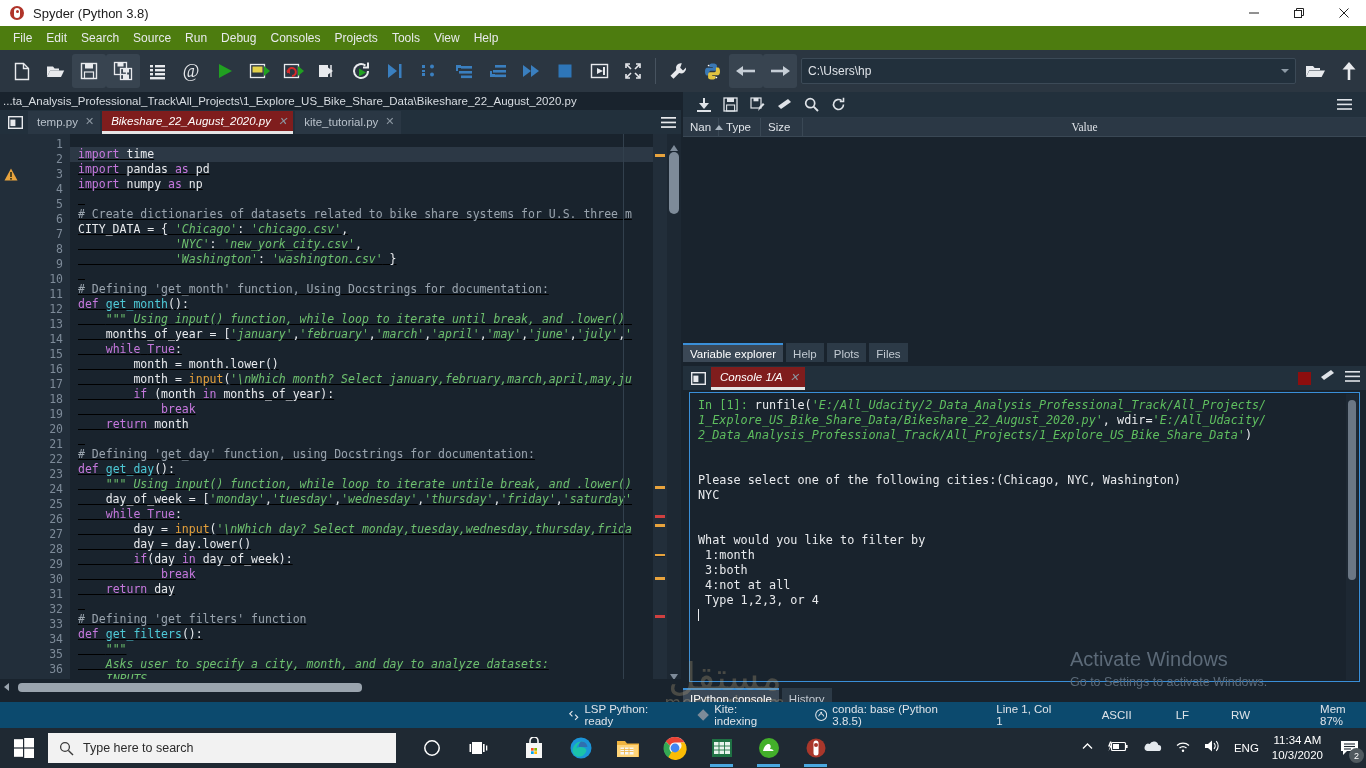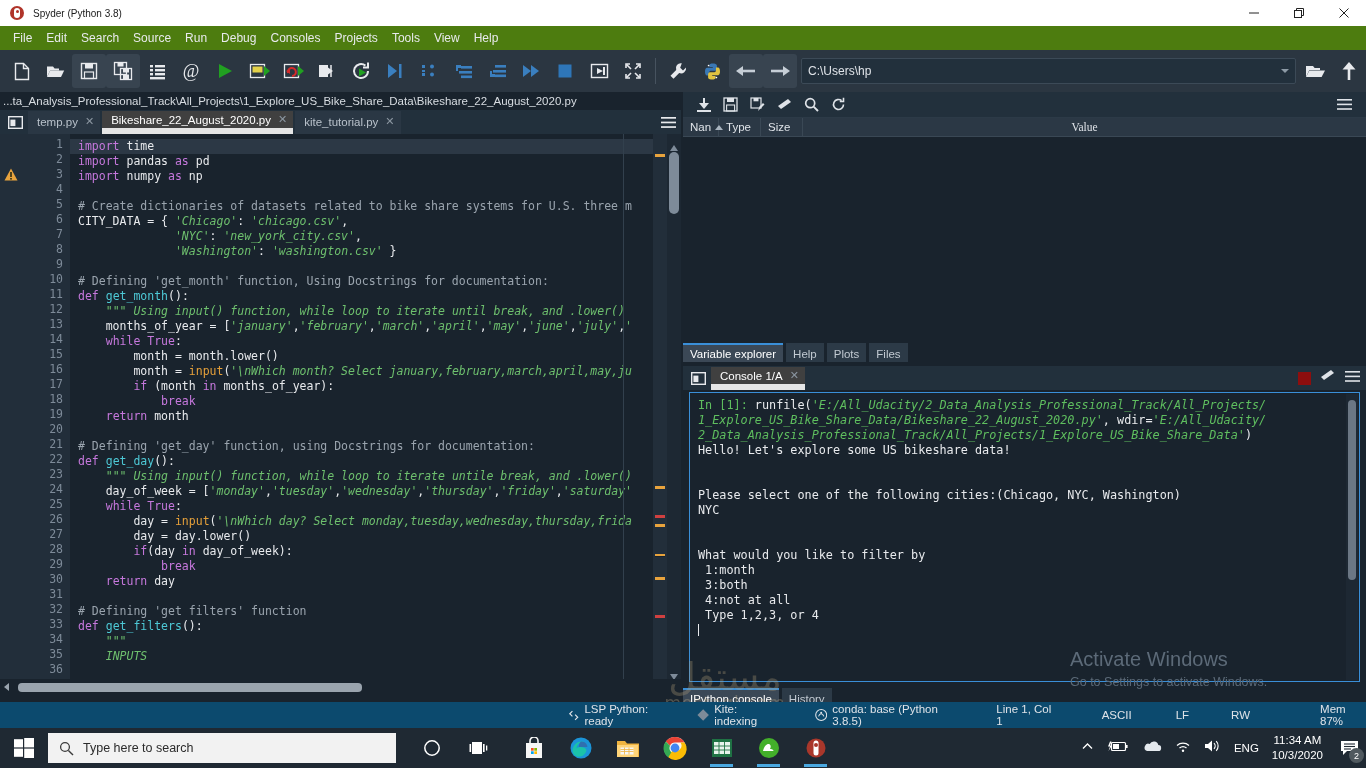--- a/index.html
+++ b/index.html
@@ -22,21 +22,21 @@
     background:#b0342a; border-radius:50%;
   }
   .tb-icon .sp::before{
     content:""; position:absolute; left:4px; top:2px; width:6px; height:10px;
     background:#ffffff; border-radius:3px;
   }
   .tb-icon .sp::after{
     content:""; position:absolute; left:5.5px; top:4px; width:3px; height:3px;
     background:#b0342a; border-radius:50%;
   }
-  .tb-title { font-size: 10px; color: #1a1a1a; }
+  .tb-title { font-size: 13px; color: #1a1a1a; }
   .tb-buttons { margin-left: auto; display: flex; height: 26px; }
   .tb-btn {
     width: 45px; height: 26px; display: flex; align-items: center; justify-content: center;
     color: #222; font-size: 13px;
   }
   .tb-btn svg { display:block; }
 
   
   .menubar {
     position: absolute; left: 0; top: 26px; width: 1366px; height: 24px;
@@ -84,40 +84,40 @@
   }
   .tab-winicon {
     width: 22px; height: 22px; display: flex; align-items: center; justify-content: center;
     margin: 0 2px 1px 4px;
   }
   .etab {
     height: 23px; display: flex; align-items: center; padding: 0 6px 0 9px;
     font-size: 11.5px; color: #b9c2cb; background: #2a3744; margin-right: 2px;
     border-bottom: 2px solid transparent; white-space: nowrap;
   }
-  .etab.active { background: #404040; color: #ffffff; border-bottom: 6px solid #e5e5e5; }
+  .etab.active { background: #7f1d1d; color: #ffffff; border-bottom: 3px solid #e5e5e5; font-style: italic; }
   .etab .x { margin-left: 7px; color: #8b96a1; font-size: 11px; }
   .tab-ham {
     position: absolute; right: 4px; top: 3px; width: 18px; height: 18px;
     display: flex; align-items: center; justify-content: center;
   }
 
   .code-area {
     position: relative; height: 545px; background: #19232d;
     display: flex; overflow: hidden;
   }
   .gutter-flag { width: 22px; background: #222e3a; position: relative; flex: 0 0 22px; }
   .linenos {
     width: 48px; flex: 0 0 48px; background: #222e3a; text-align: right;
     padding-right: 7px; padding-top: 3px;
     font-family: "DejaVu Sans Mono", monospace; font-size: 11.5px;
     color: #7e8b99; line-height: 15px;
   }
   .code-scroll {
-    flex: 1; padding-top: 5px; padding-left: 8px; position: relative; overflow: hidden;
+    flex: 1; padding-top: 13px; padding-left: 8px; position: relative; overflow: hidden; text-decoration: underline;
   }
   .code-line {
     font-family: "DejaVu Sans Mono", monospace; font-size: 11.5px; line-height: 15px;
     white-space: pre; color: #e8eaed; height: 15px;
   }
   .code-line.cur { background: #2c3845; margin-left: -8px; padding-left: 8px; }
   .k { color: #c678dd; }           
   .kf { color: #c678dd; }          
   .fn { color: #4ec9d6; }          
   .s  { color: #6ec06e; font-style: italic; }  
@@ -617,20 +617,21 @@
           <div class="code-line">    <span class="k">while</span> <span class="k">True</span>:</div>
           <div class="code-line">        day = <span class="bi">input</span>(<span class="s">'\nWhich day? Select monday,tuesday,wednesday,thursday,frida</span></div>
           <div class="code-line">        day = day.lower()</div>
           <div class="code-line">        <span class="k">if</span>(day <span class="k">in</span> day_of_week):</div>
           <div class="code-line">            <span class="k">break</span></div>
           <div class="code-line">    <span class="k">return</span> day</div>
           <div class="code-line">&nbsp;</div>
           <div class="code-line"><span class="c"># Defining 'get filters' function</span></div>
           <div class="code-line"><span class="kf">def</span> <span class="fn">get_filters</span>():</div>
           <div class="code-line">    <span class="s">"""</span></div>
+          <div class="code-line">    <span class="s">Asks user to specify a city, month, and day to analyze datasets:</span></div>
           <div class="code-line">    <span class="s">INPUTS</span></div>
         </div>
       <div class="ed-marker-col">
         <div class="mk" style="top:20px;  background:#e8a33d"></div>
         <div class="mk" style="top:352px; background:#e8a33d"></div>
         <div class="mk" style="top:381px; background:#d04040"></div>
         <div class="mk" style="top:390px; background:#e8a33d"></div>
         <div class="mk" style="top:443px; background:#e8a33d"></div>
         <div class="mk" style="top:420px; background:#e8a33d"></div>
         <div class="mk" style="top:422px; background:#19232d; height:1px"></div>
@@ -755,21 +756,20 @@
             </svg>
         </div>
       </div>
     </div>
 
     <div class="console-body">
       <div id="consolebody">
           <div class="cline"><span class="cgreen">In [</span><span class="cgreen">1</span><span class="cgreen">]:</span> runfile(<span class="cgreen-i">'E:/All_Udacity/2_Data_Analysis_Professional_Track/All_Projects/</span></div>
           <div class="cline"><span class="cgreen-i">1_Explore_US_Bike_Share_Data/Bikeshare_22_August_2020.py'</span>, wdir=<span class="cgreen-i">'E:/All_Udacity/</span></div>
           <div class="cline"><span class="cgreen-i">2_Data_Analysis_Professional_Track/All_Projects/1_Explore_US_Bike_Share_Data'</span>)</div>
-          <div class="cline">Hello! Let's explore some US bikeshare data!</div>
           <div class="cline">&nbsp;</div>
           <div class="cline">&nbsp;</div>
           <div class="cline">Please select one of the following cities:(Chicago, NYC, Washington)</div>
           <div class="cline">NYC</div>
           <div class="cline">&nbsp;</div>
           <div class="cline">&nbsp;</div>
           <div class="cline">What would you like to filter by</div>
           <div class="cline"> 1:month</div>
           <div class="cline"> 3:both</div>
           <div class="cline"> 4:not at all</div>

